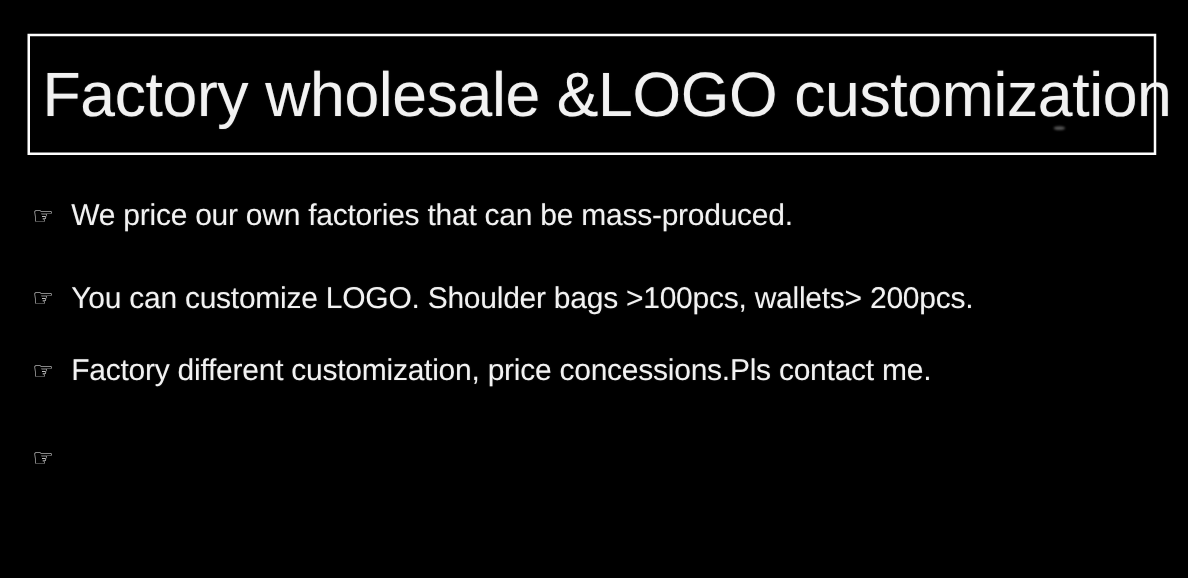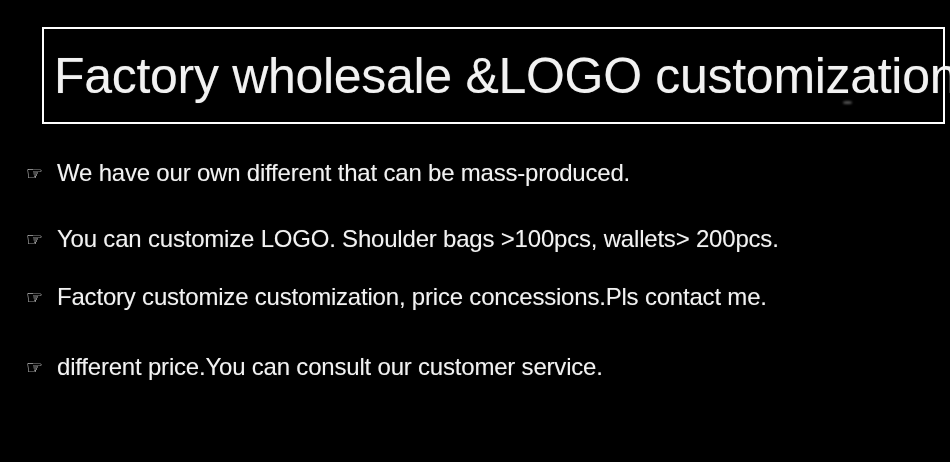--- a/index.html
+++ b/index.html
@@ -18,21 +18,20 @@
 
   
   #title-box {
     position: absolute;
     left: 22px;
     top: 27px;
     width: 903px;
     height: 97px;
     border: 2px solid #ffffff;
     box-sizing: border-box;
-    margin-left: 20px;
   }
   #title-text {
     position: absolute;
     left: 10px;
     top: 50%;
     transform: translateY(-50%);
     width: 880px;
     color: #f2f2f2;
     font-size: 50px;
     font-weight: 400;
@@ -108,39 +107,38 @@
     <div id="title-text">Factory wholesale &amp;LOGO customization</div>
   </div>
 
   <div id="speck"></div>
 
   <div id="bullet-list">
 
     <div class="bullet-row" id="bullet-row-0">
       <span class="bullet-icon">☞</span>
       <span class="bullet-text">
-        <span class="line">We have our own different that can be mass-produced.</span>
+        <span class="line">We price our own factories that can be mass-produced.</span>
       </span>
     </div>
 
     <div class="bullet-row" id="bullet-row-1">
       <span class="bullet-icon">☞</span>
       <span class="bullet-text">
         <span class="line">You can customize LOGO. Shoulder bags &gt;100pcs, wallets&gt; 200pcs.</span>
       </span>
     </div>
 
     <div class="bullet-row" id="bullet-row-2">
       <span class="bullet-icon">☞</span>
       <span class="bullet-text">
-        <span class="line">Factory customize customization, price concessions.Pls contact me.</span>
+        <span class="line">Factory different customization, price concessions.Pls contact me.</span>
       </span>
     </div>
 
     <div class="bullet-row" id="bullet-row-3">
       <span class="bullet-icon">☞</span>
       <span class="bullet-text">
-        <span class="line">different price.You can consult our customer service.</span>
       </span>
     </div>
 
   </div>
 </div>
 
 </body></html>

